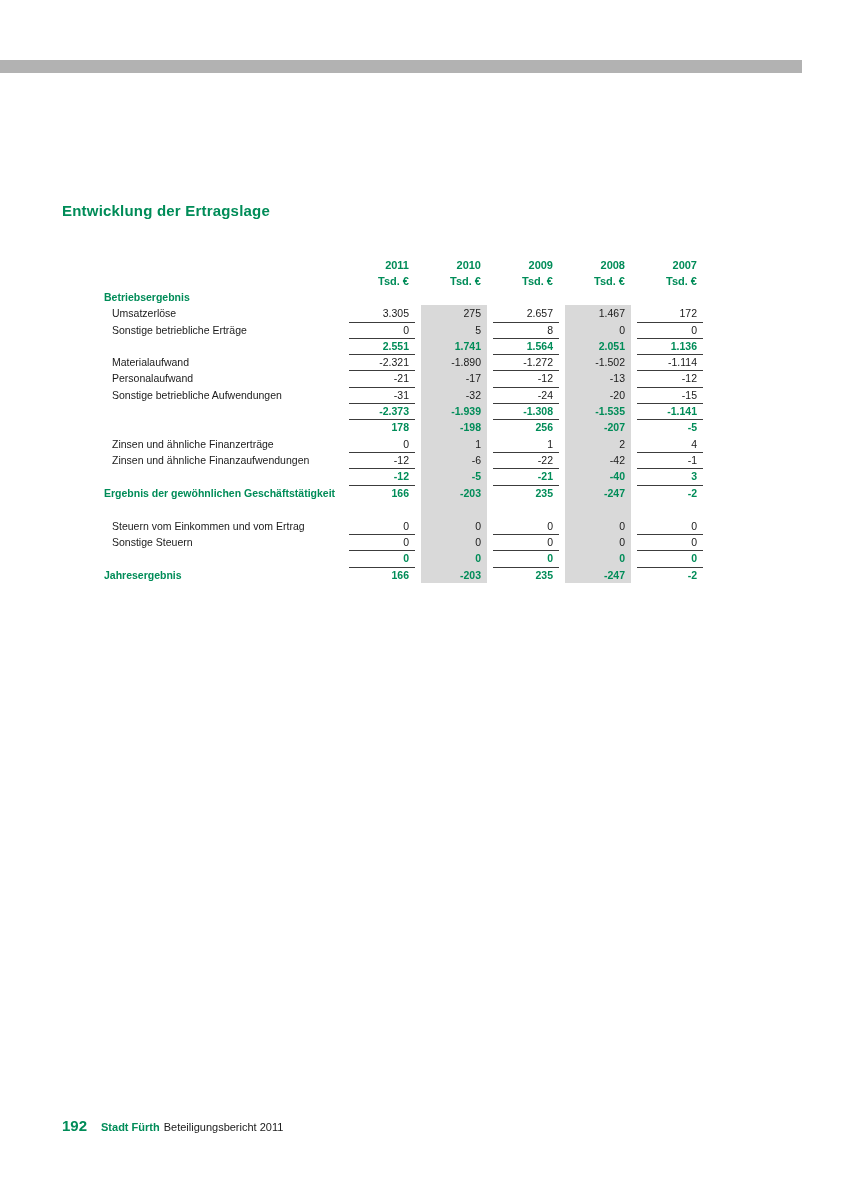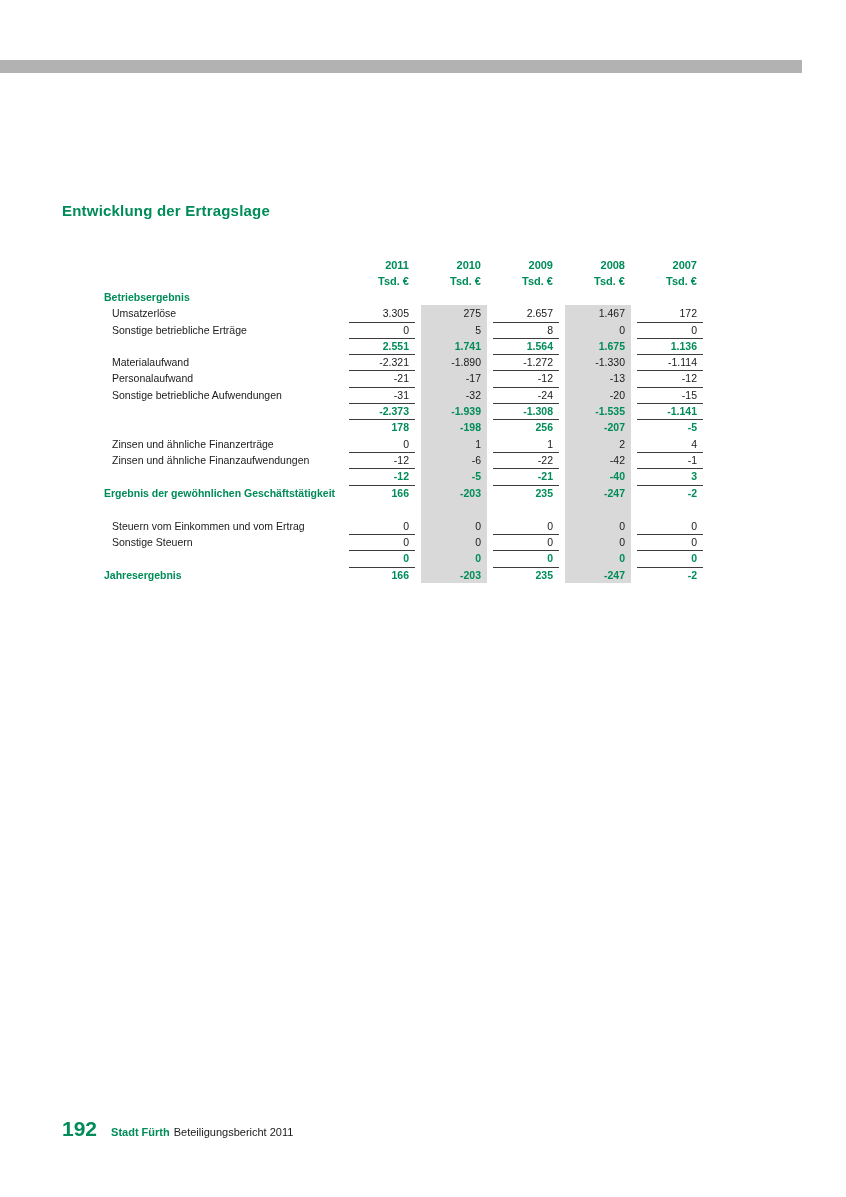--- a/index.html
+++ b/index.html
@@ -42,21 +42,21 @@
   .row-total .num-cell { color:var(--green,#008c58); font-weight:bold; }
   .row-result .label-cell,
   .row-result .num-cell { color:var(--green,#008c58); font-weight:bold; }
   .shaded { background:var(--shade,#d9d9d9); }
   .rule { border-bottom:1px solid #3c3c3c; }
   .spacer-row { height:17px; }
   .footer {
     position:absolute; left:62px; top:1117px;
     display:flex; align-items:baseline;
   }
-  .pagenum { font-size:21px; font-weight:bold; color:var(--green,#008c58); }
+  .pagenum { font-size:15px; font-weight:bold; color:var(--green,#008c58); }
   .pub { font-size:11px; font-weight:bold; color:var(--green,#008c58); margin-left:14px; }
   .rep { font-size:11px; color:#1a1a1a; margin-left:4px; }
 </style>
 </head>
 <body>
 
 <div class="page">
   <div class="top-bar"></div>
   <h1 class="heading">Entwicklung der Ertragslage</h1>
 
@@ -102,29 +102,29 @@
           <div class="cell num-cell shaded rule">5</div>
           <div class="cell num-cell rule">8</div>
           <div class="cell num-cell shaded rule">0</div>
           <div class="cell num-cell rule">0</div>
         </div>
         <div class="grid-row row-total">
           <div class="cell label-cell"></div>
           <div class="cell num-cell rule">2.551</div>
           <div class="cell num-cell shaded rule">1.741</div>
           <div class="cell num-cell rule">1.564</div>
-          <div class="cell num-cell shaded rule">1.675</div>
+          <div class="cell num-cell shaded rule">2.051</div>
           <div class="cell num-cell rule">1.136</div>
         </div>
         <div class="grid-row row-item">
           <div class="cell label-cell indent">Materialaufwand</div>
           <div class="cell num-cell rule">-2.321</div>
           <div class="cell num-cell shaded rule">-1.890</div>
           <div class="cell num-cell rule">-1.272</div>
-          <div class="cell num-cell shaded rule">-1.330</div>
+          <div class="cell num-cell shaded rule">-1.502</div>
           <div class="cell num-cell rule">-1.114</div>
         </div>
         <div class="grid-row row-item">
           <div class="cell label-cell indent">Personalaufwand</div>
           <div class="cell num-cell rule">-21</div>
           <div class="cell num-cell shaded rule">-17</div>
           <div class="cell num-cell rule">-12</div>
           <div class="cell num-cell shaded rule">-13</div>
           <div class="cell num-cell rule">-12</div>
         </div>

